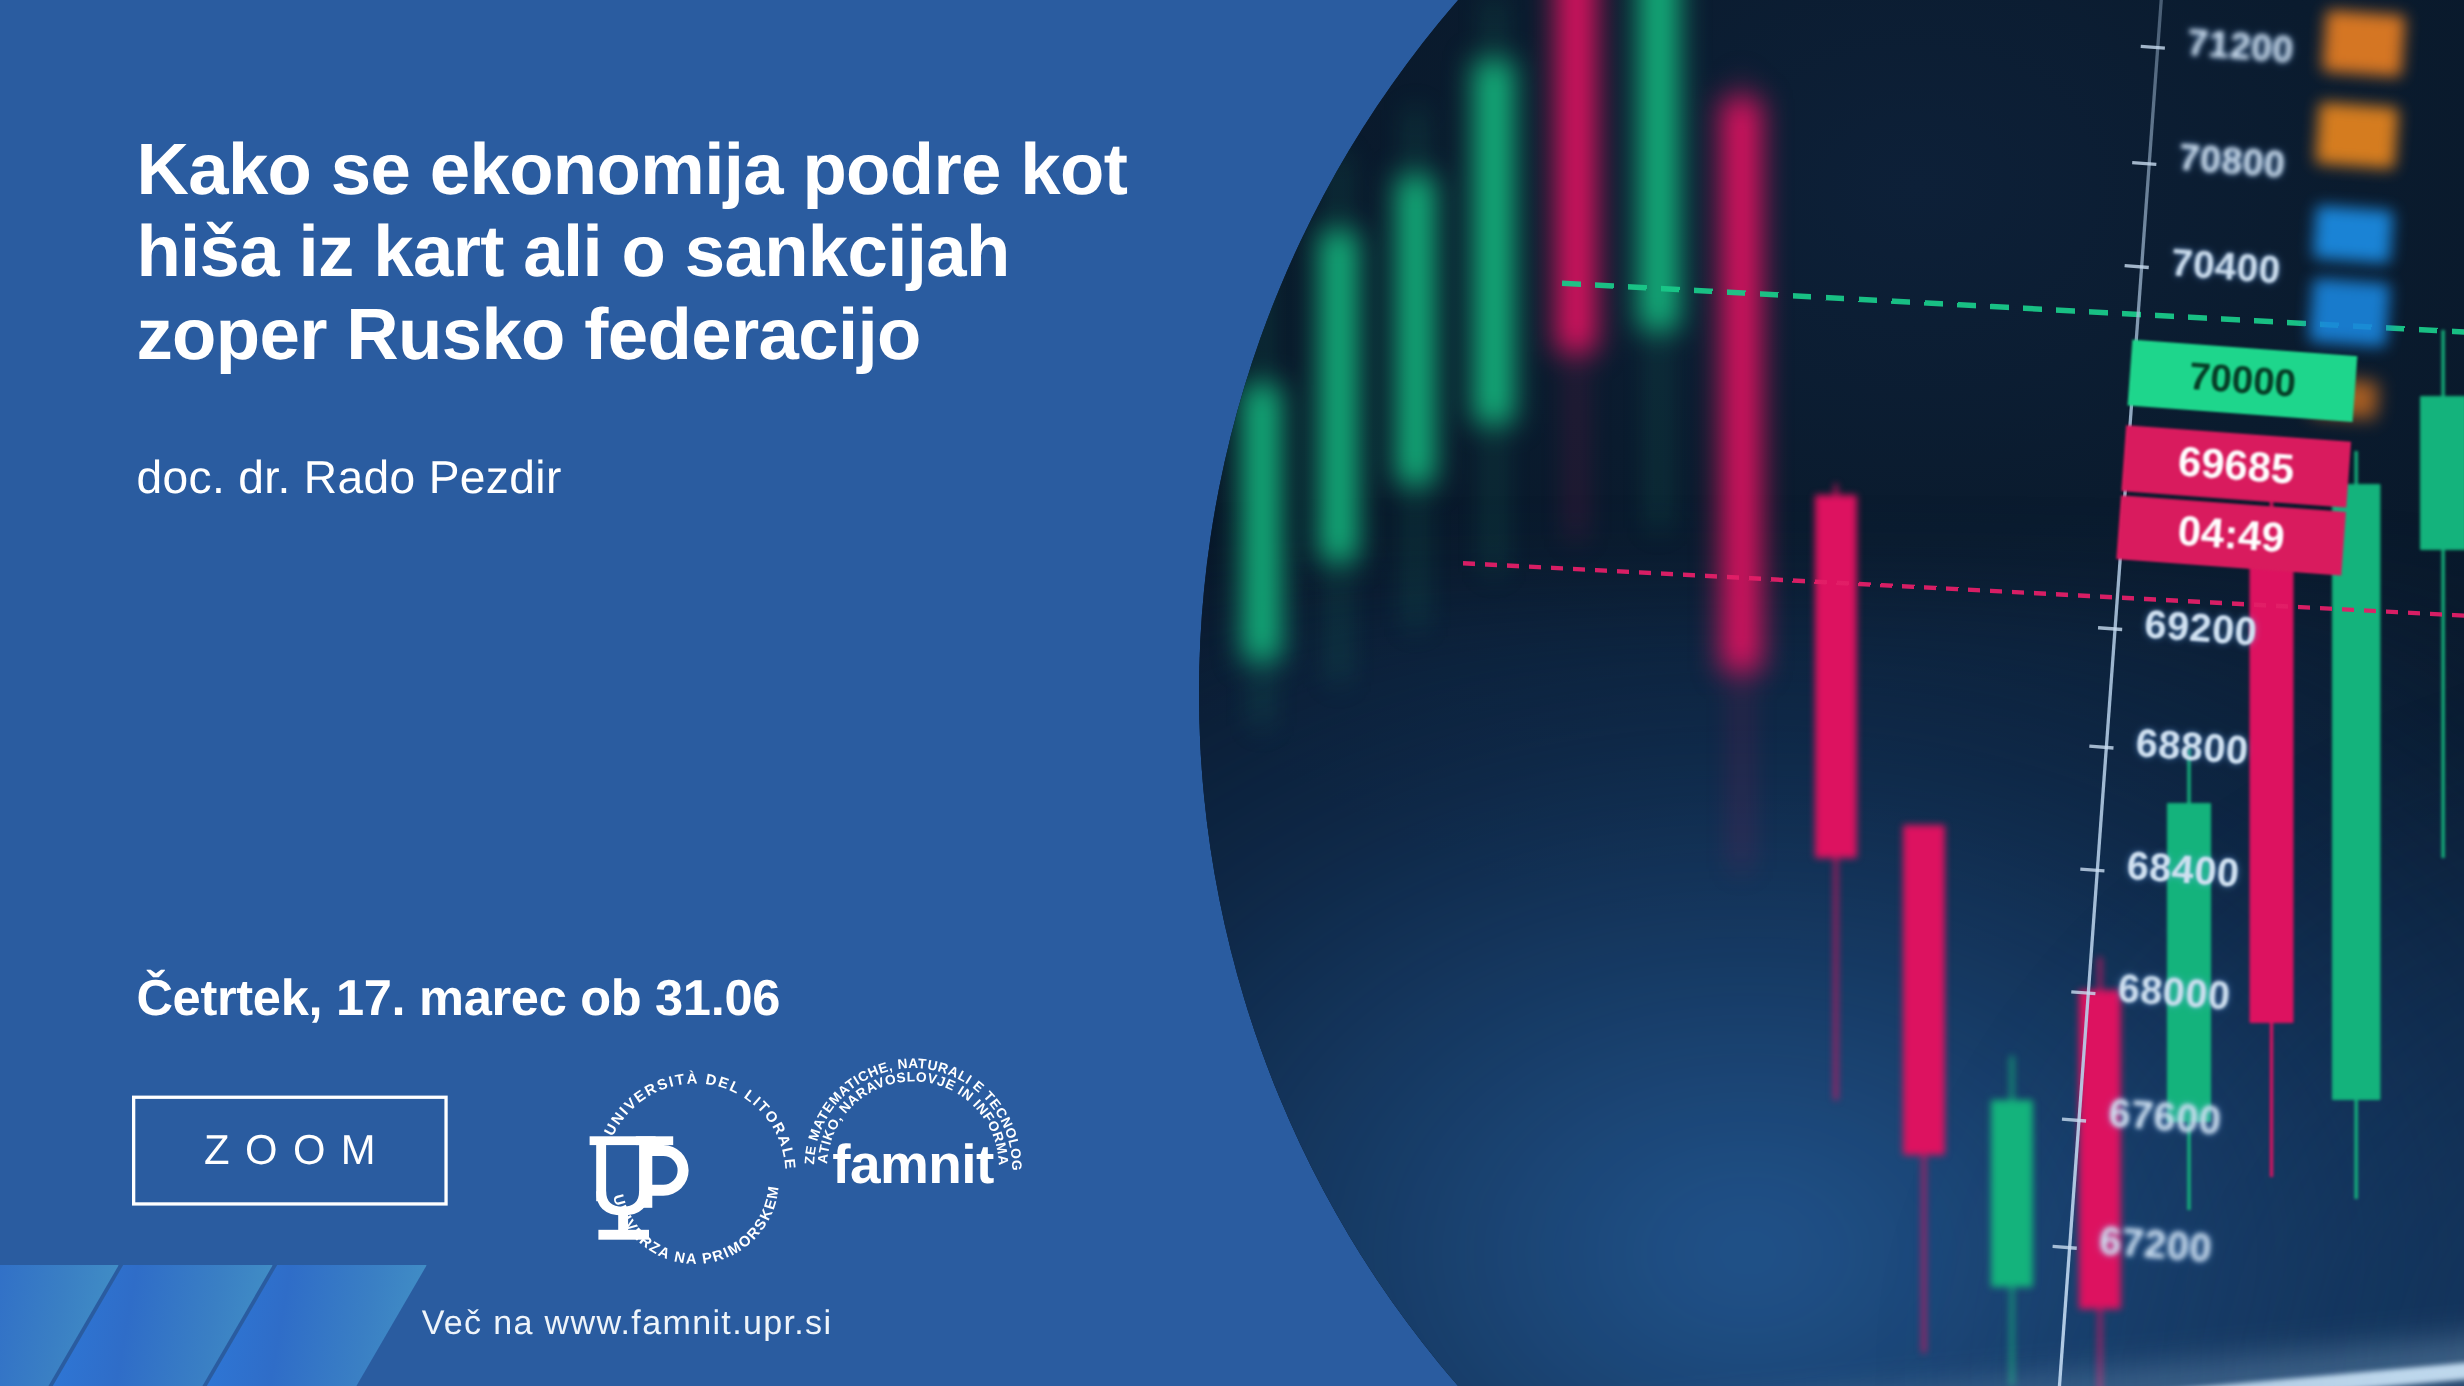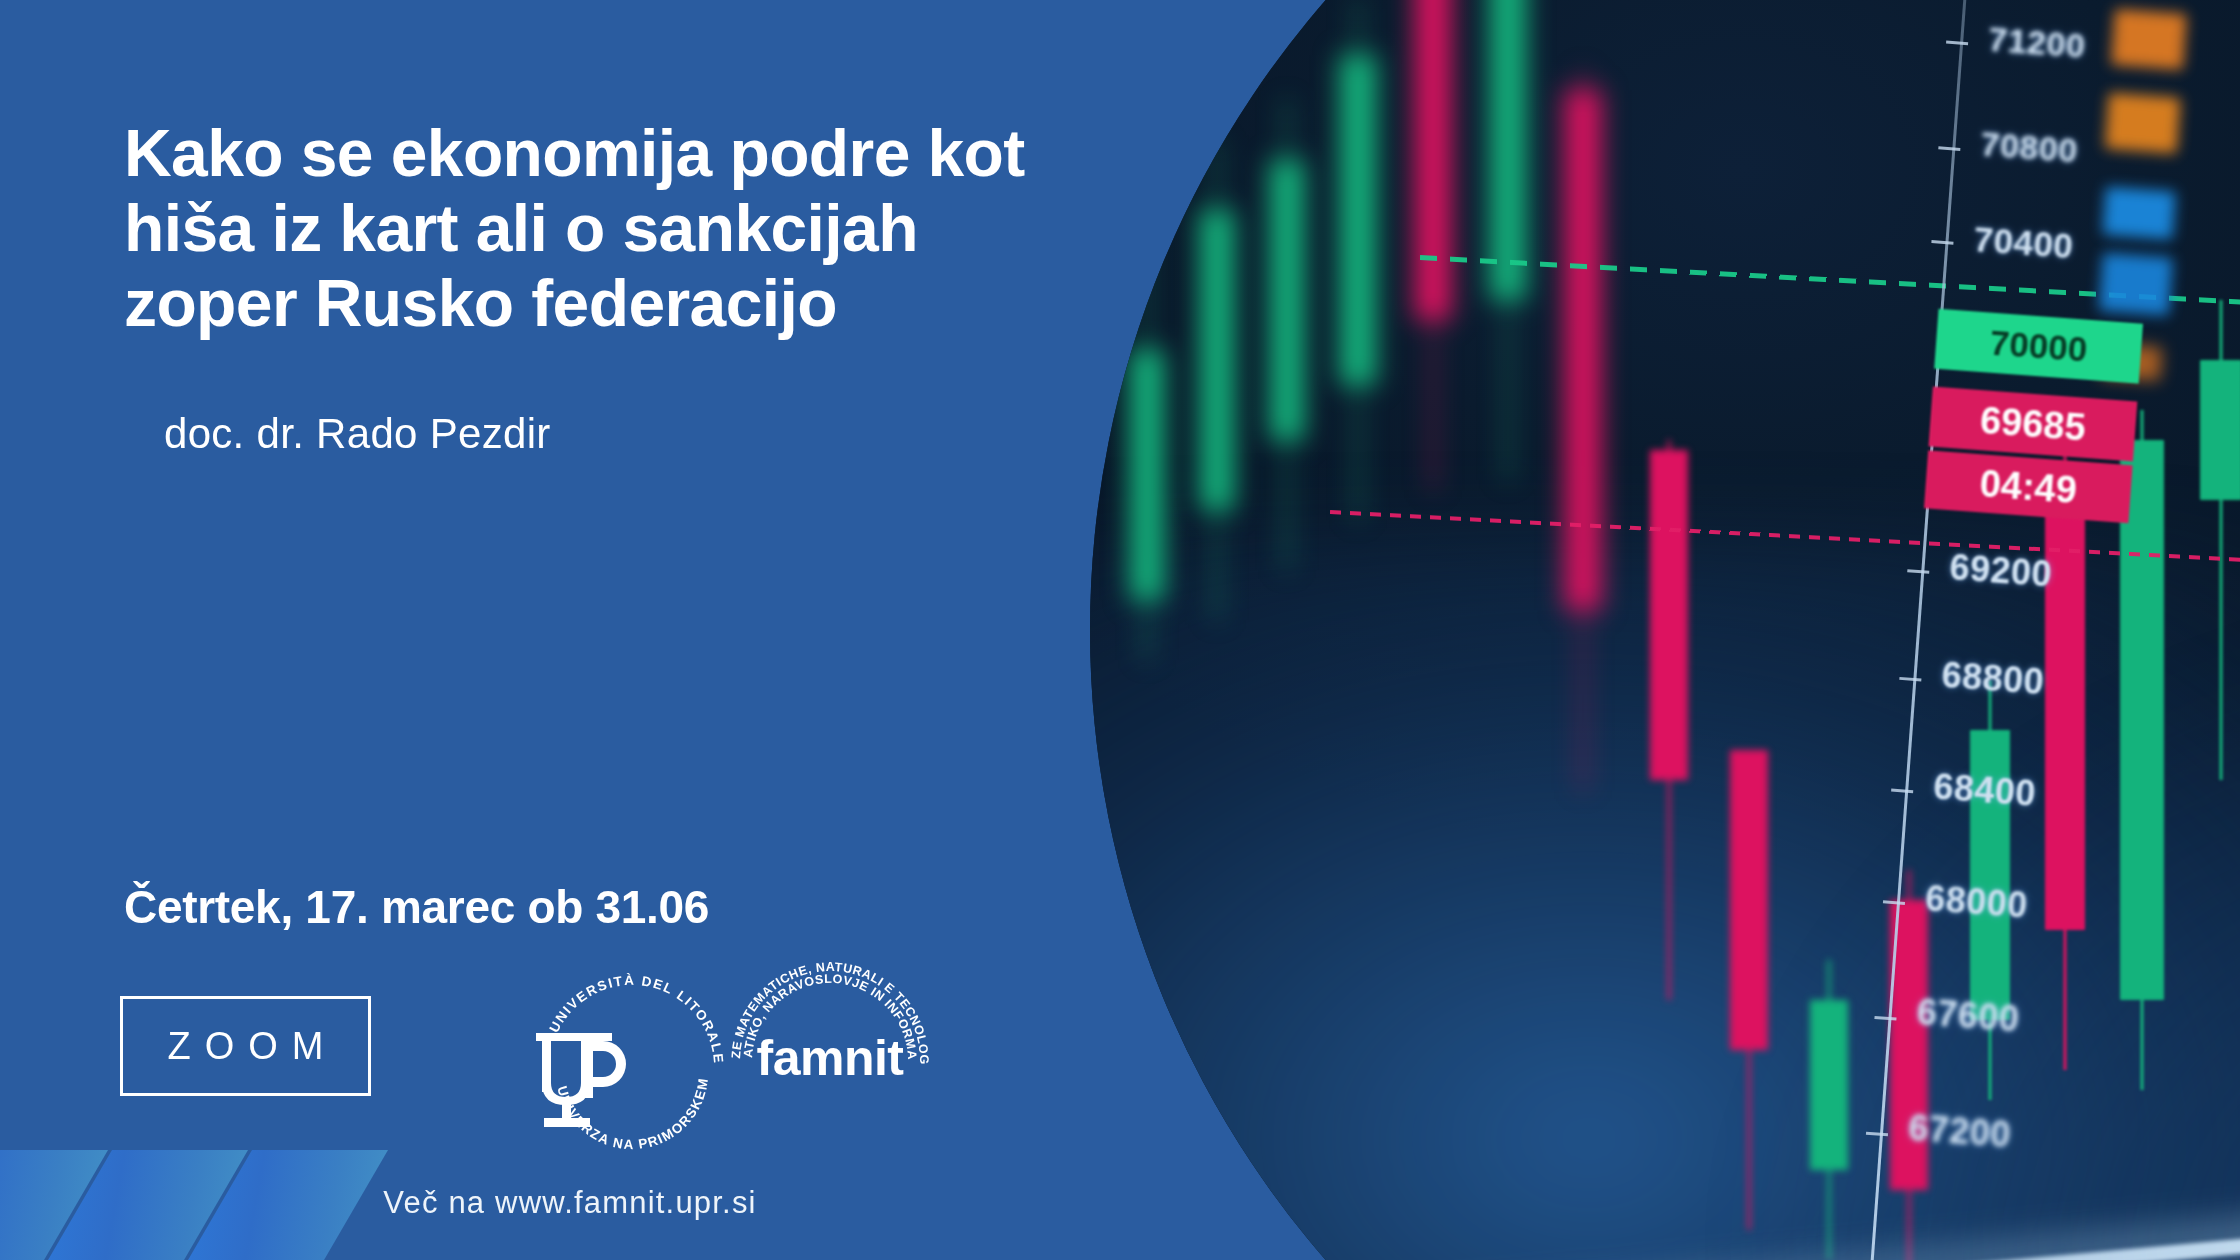--- a/index.html
+++ b/index.html
@@ -124,33 +124,33 @@
   .content { position:absolute; left:0; top:0; width:1120px; height:1260px; }
 
   .title {
     position:absolute; left:124px; top:116px; width:950px;
     color:#ffffff;
     font-size:66px; line-height:1.14; font-weight:bold;
     letter-spacing:-0.6px;
   }
   .speaker {
     position:absolute; left:124px; top:410px;
-    color:#ffffff; font-size:42px; font-weight:normal; letter-spacing:.3px;margin-left:40px;
+    color:#ffffff; font-size:42px; font-weight:normal; letter-spacing:.3px;
   }
   .desc {
     position:absolute; left:124px; top:548px; width:900px;
     color:#e9f0f8; font-size:36px; line-height:1.48; font-weight:300;
   }
   .datetime {
     position:absolute; left:124px; top:880px;
     color:#ffffff; font-size:46px; font-weight:bold; letter-spacing:-.3px;
   }
   .zoom-btn {
     position:absolute; left:120px; top:996px;
-    width:251px; height:100px;
+    width:287px; height:100px;
     border:3px solid #ffffff;
     display:flex; align-items:center; justify-content:center;
     color:#ffffff; font-size:38px; letter-spacing:14px; font-weight:400;
     background:transparent;
   }
   .zoom-btn span { margin-left:14px; }
 
   .footer-url {
     position:absolute; left:0; top:1185px; width:1120px;
     text-align:center;

